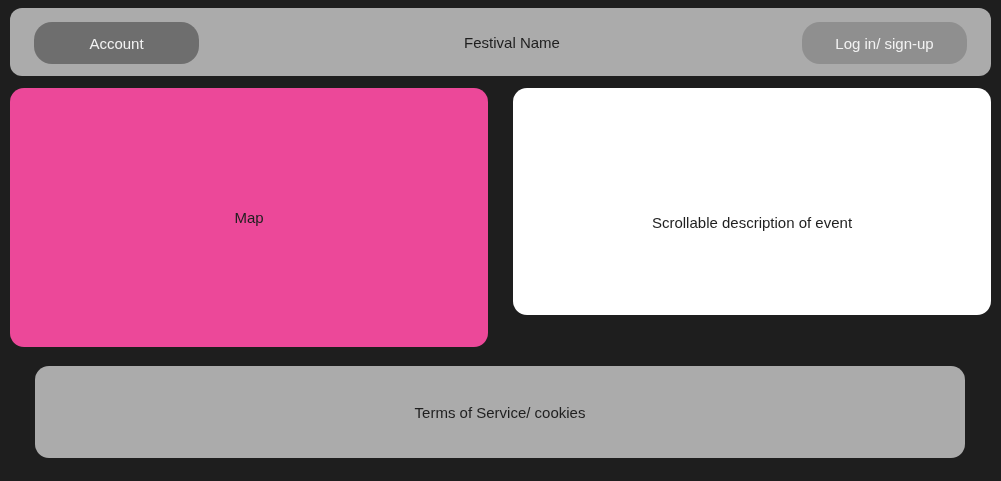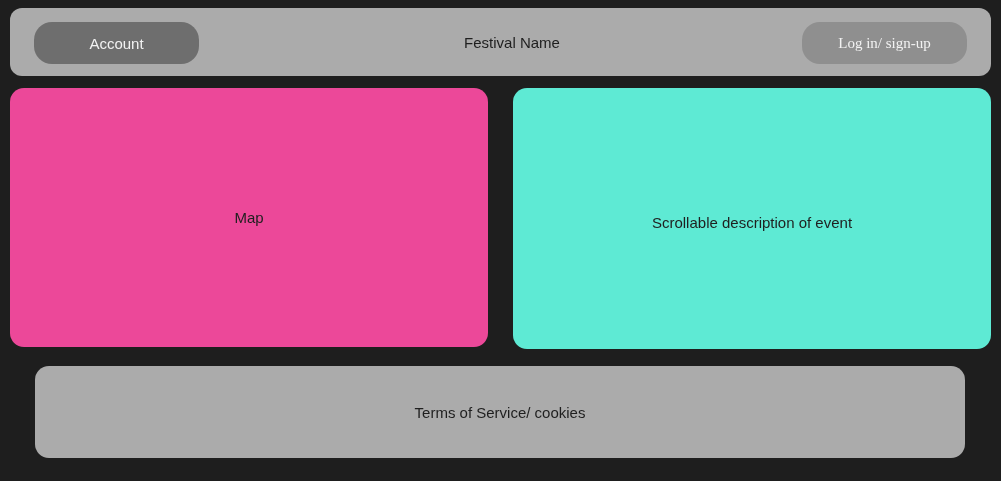--- a/index.html
+++ b/index.html
@@ -53,21 +53,21 @@
     position: absolute;
     right: 24px;
     top: 14px;
     width: 165px;
     height: 42px;
     background: #8f8f8f;
     border-radius: 18px;
     border: none;
     color: #f2f2f2;
     font-size: 15px;
-    font-family: Liberation Serif, serif;
+    font-family: Liberation Sans, sans-serif;
     cursor: pointer;
     display: flex;
     align-items: center;
     justify-content: center;
   }
   .festival-title {
     position: absolute;
     left: 0;
     right: 0;
     top: 0;
@@ -94,22 +94,22 @@
     justify-content: center;
     color: #1f1f1f;
     font-size: 15px;
     box-sizing: border-box;
   }
   .description-panel {
     position: absolute;
     left: 513px;
     top: 88px;
     width: 478px;
-    height: 261px;
-    background: #5eead4;
+    height: 227px;
+    background: #ffffff;
     border-radius: 14px;
     display: flex;
     align-items: flex-start;
     justify-content: center;
     color: #1f1f1f;
     font-size: 15px;
     box-sizing: border-box;
     padding-top: 126px;
     overflow-y: auto;
   }

